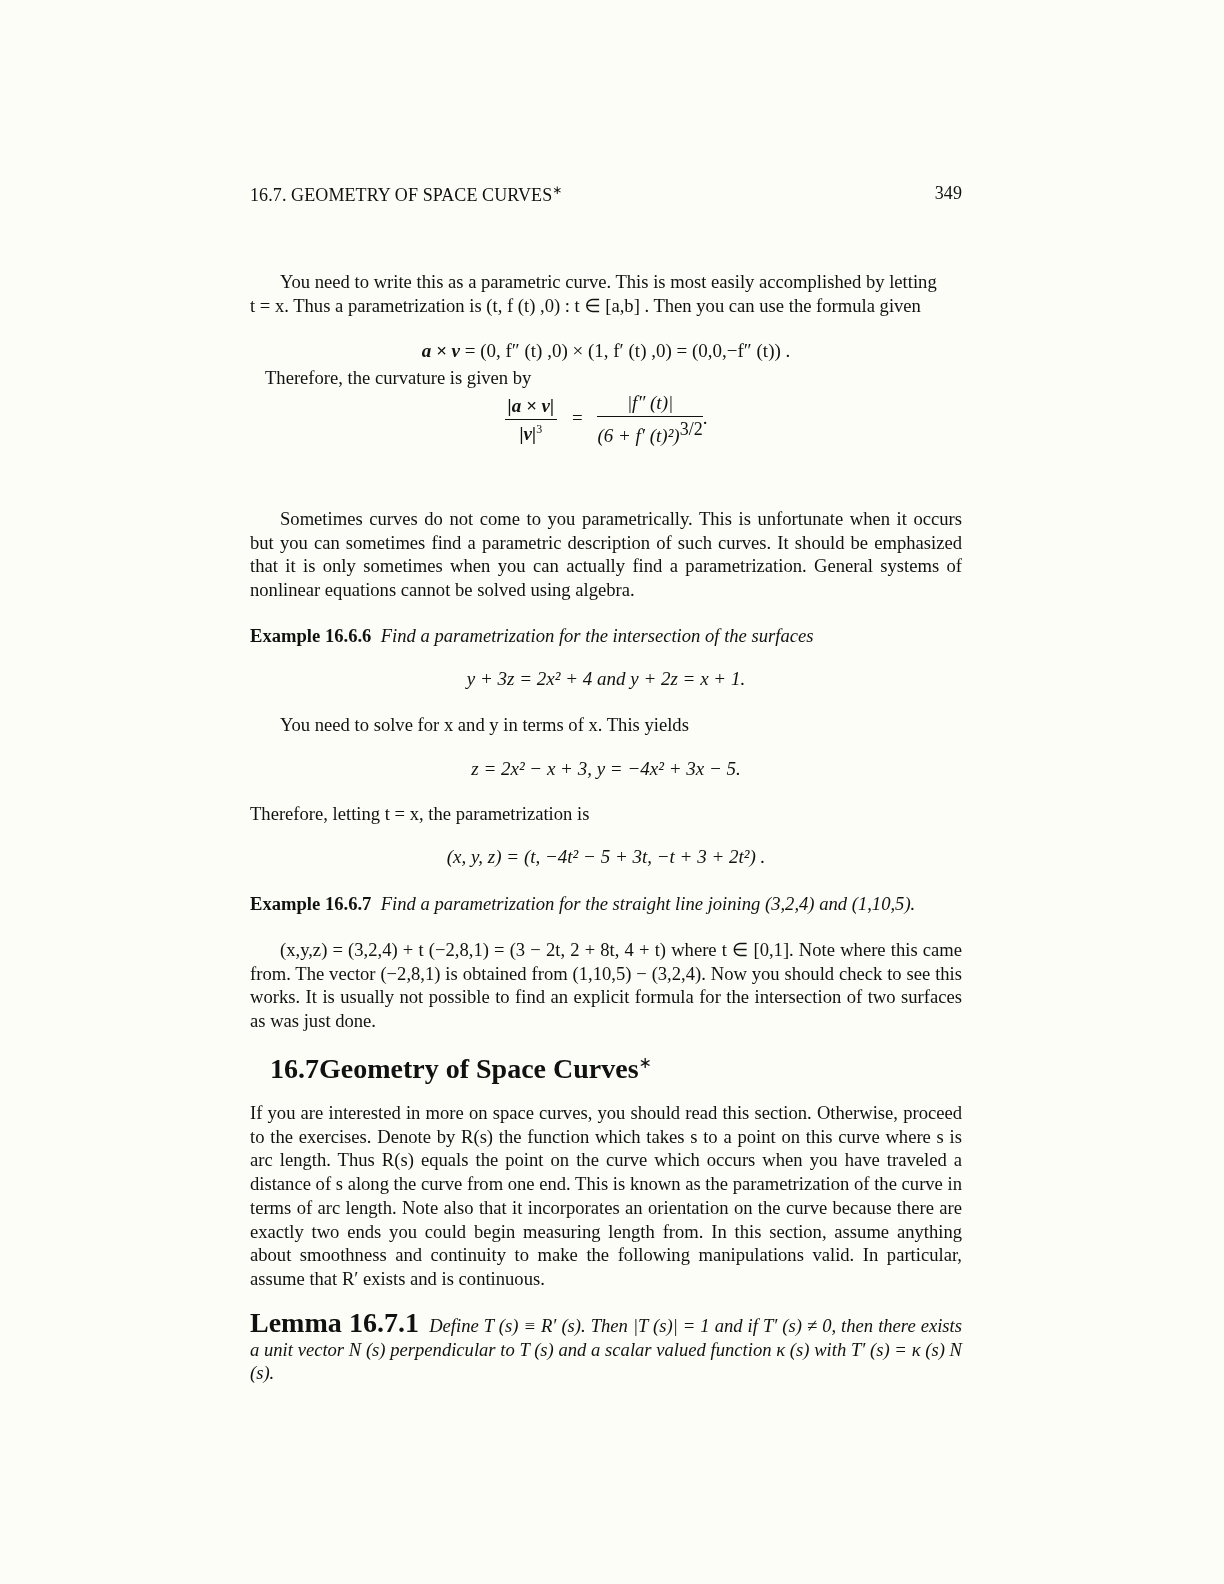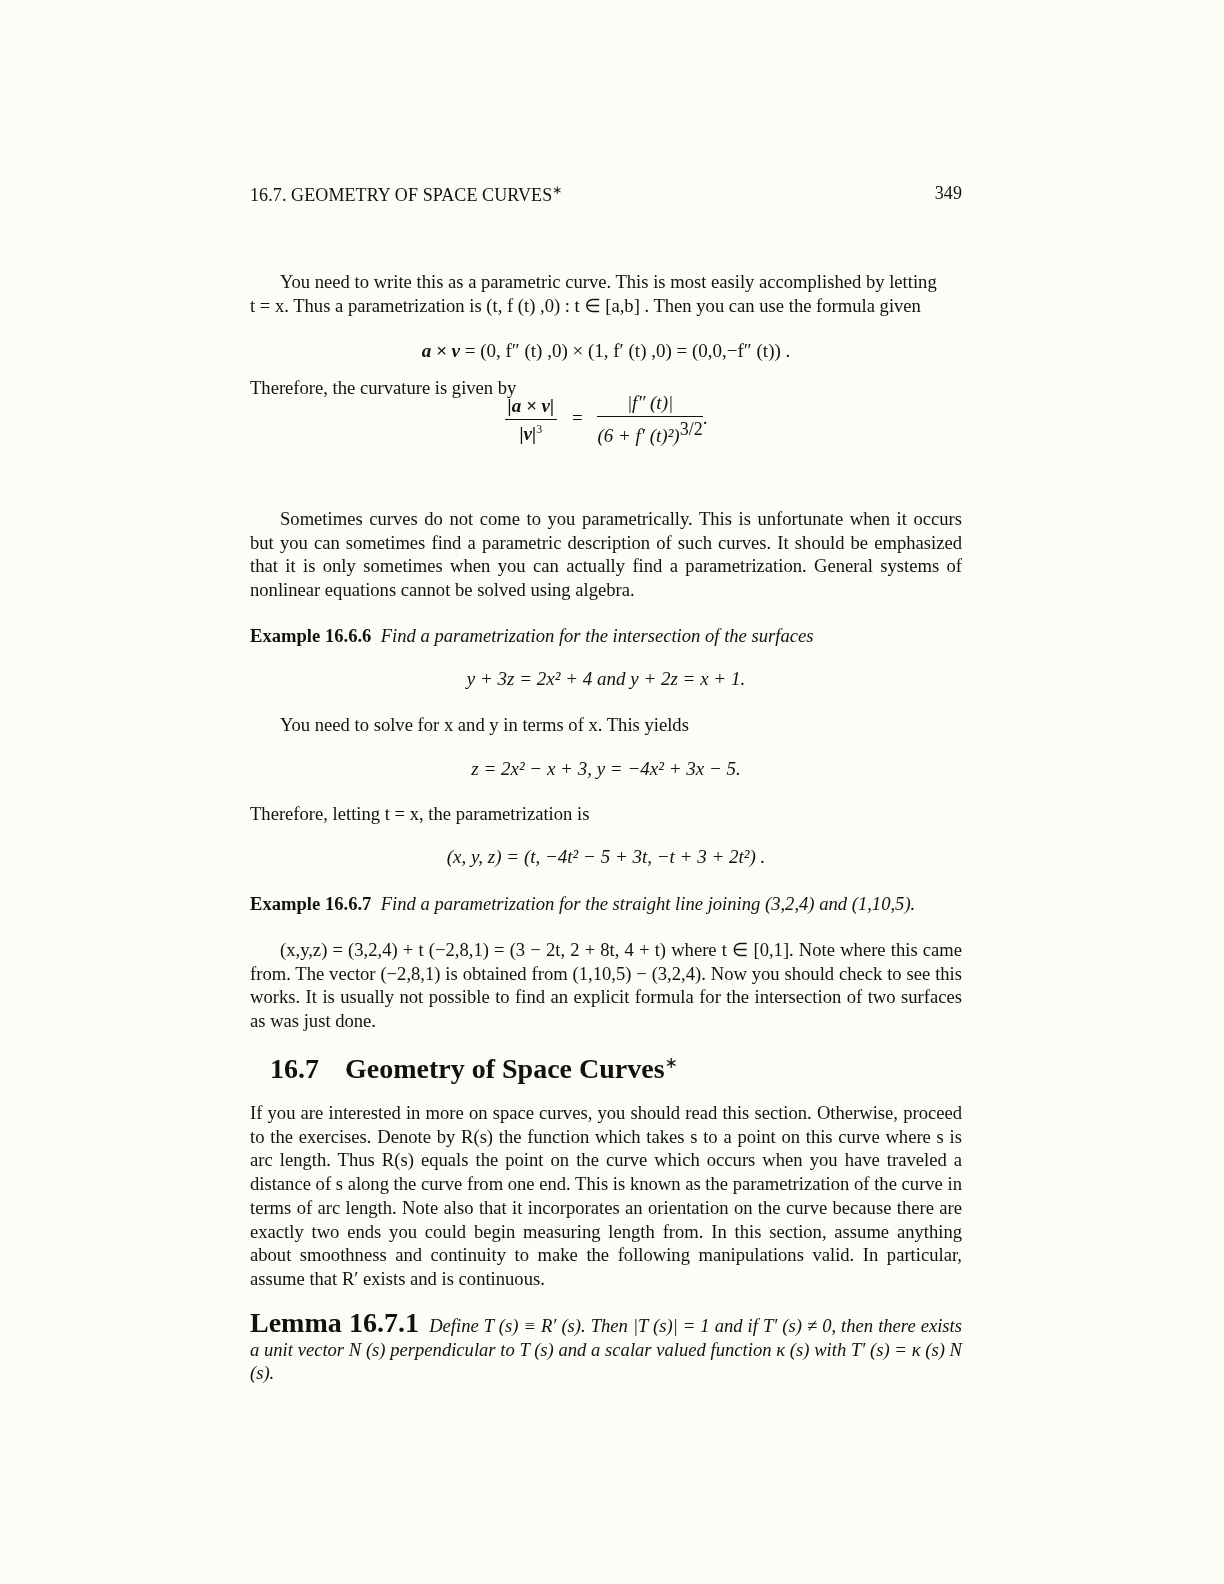--- a/index.html
+++ b/index.html
@@ -26,21 +26,21 @@
   .eq { position: absolute; left: 0; width: 712px; text-align: center; font-size: 19px; }
   b.v { font-weight: bold; font-style: italic; }
   .frac { display: inline-block; vertical-align: middle; text-align: center; }
   .frac .num { display: block; border-bottom: 1px solid #111; padding: 0 3px 2px; }
   .frac .den { display: block; padding-top: 2px; }
   .lbl { font-weight: bold; }
   .it { font-style: italic; }
   .section-title {
     position: absolute; left: 20px; top: 1053px; font-size: 28px; font-weight: bold;
   }
-  .section-title .num { margin-right: 26px; }
+  .section-title .num { }
   .section-title sup { font-size: 16px; font-weight: normal; }
   .lemma-label { font-size: 28px; font-weight: bold; }
 </style>
 </head>
 <body>
 
 <div class="page">
 
   <div class="running-head">
     <span><span>16.7.  GEOMETRY OF SPACE CURVES</span><sup>∗</sup></span>
@@ -49,21 +49,21 @@
 
   <div class="p indent" style="top:250px;margin-top:20px;">
     <span>You need to write this as a parametric curve. This is most easily accomplished by letting</span><br>
     <span style="display:block;text-indent:0">t = x. Thus a parametrization is (t, f (t) ,0) : t ∈ [a,b] .  Then you can use the formula given</span>
   </div>
 
   <div class="eq" style="top:340px;">
     <b class="v">a × v</b><span> = (0, f″ (t) ,0) × (1, f′ (t) ,0) = (0,0,−f″ (t)) .</span>
   </div>
 
-  <div class="p" style="top:376px;">Therefore, the curvature is given by</div>
+  <div class="p" style="top:366px;margin-left:15px;">Therefore, the curvature is given by</div>
 
   <div class="eq" style="top:392px;">
     <span class="frac">
       <span class="num" style="font-weight:bold;font-style:italic">|a × v|</span>
       <span class="den"><b class="v">|v|</b><sup style="font-size:12px">3</sup></span>
     </span>
     <span style="margin:0 10px">=</span>
     <span class="frac">
       <span class="num it">|f″ (t)|</span>
       <span class="den"><span class="it">(6 + f′ (t)²)</span><sup style="font-size:18px">3/2</sup></span>

